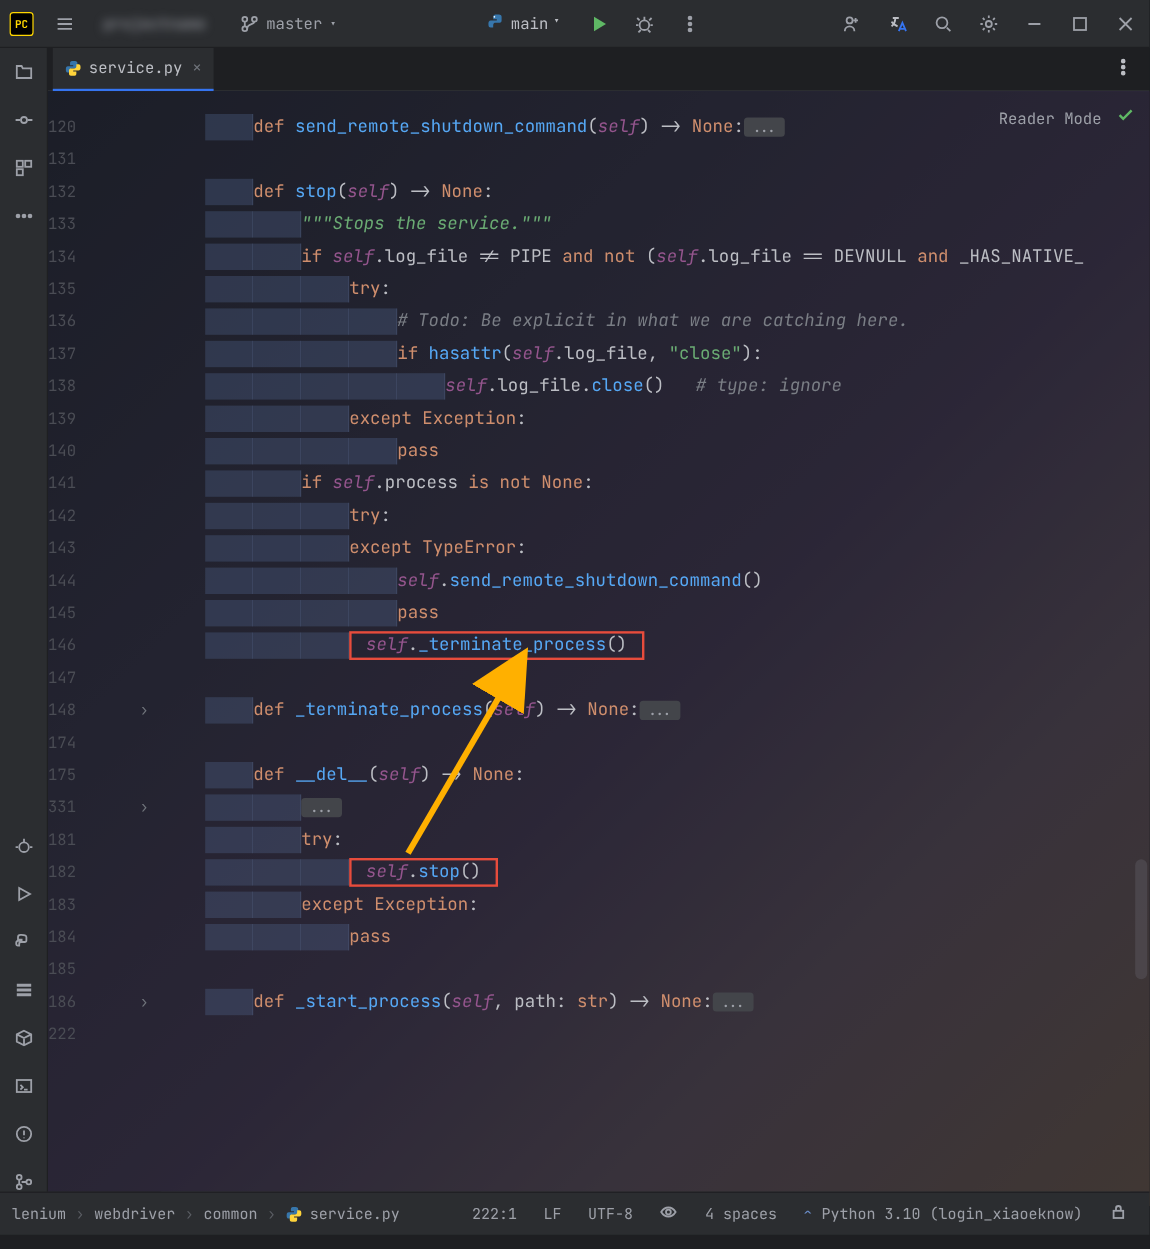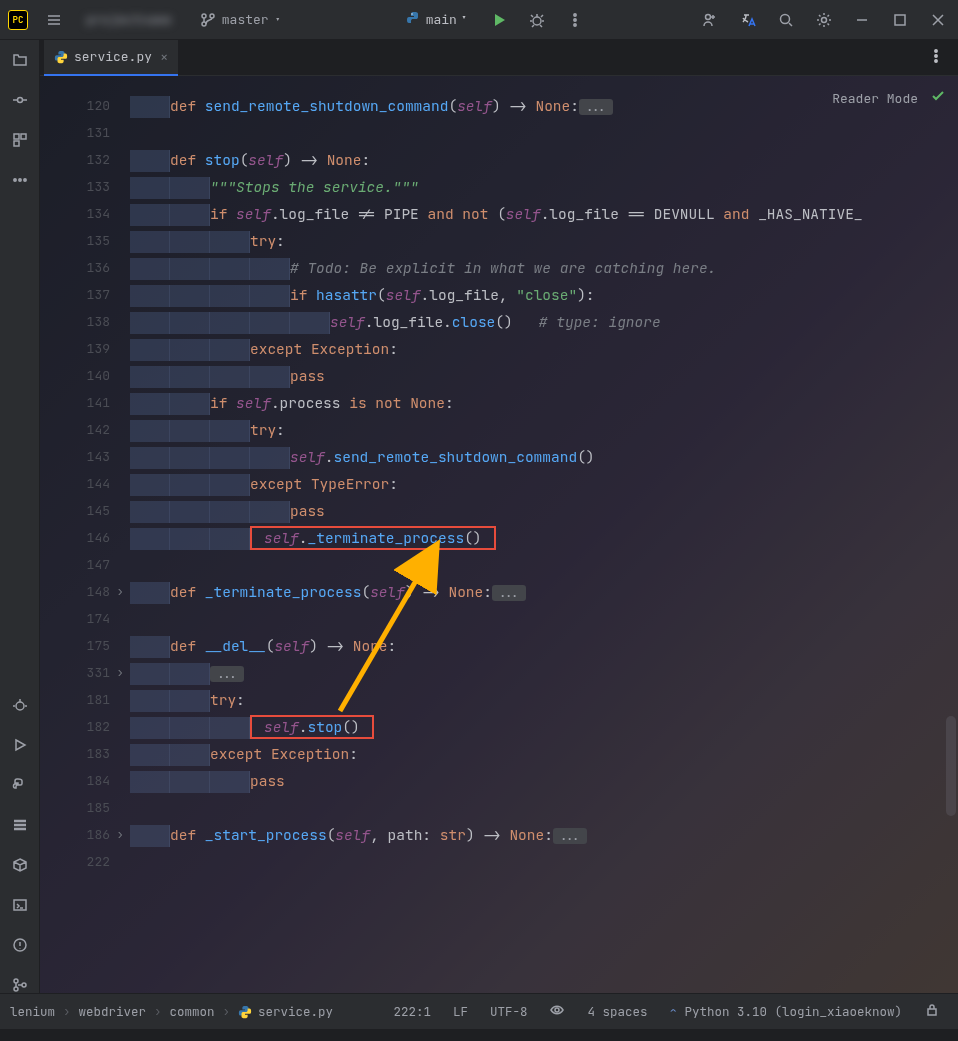--- a/index.html
+++ b/index.html
@@ -38,29 +38,29 @@
 .tab .close { color:#6f737a;font-size:14px;margin-left:2px; }
 .tabbar .sp { flex:1; }
 .editor {
   position:absolute; left:40px; top:76px; right:0; bottom:36px;
   background:linear-gradient(135deg,#1a1d2e 0%,#2a2840 30%,#3d3050 55%,#5a4a5a 75%,#6b5548 100%);
   overflow:hidden;
 }
 .editor::before { content:"";position:absolute;inset:0;background:rgba(30,31,34,0.55);pointer-events:none; }
 .gutter {
   position:absolute; left:0; top:0; width:90px; bottom:0;
-  text-align:right; padding-right:20px;
+  padding-right:20px;
 }
 .gutter .ln { height:27px;line-height:27px;color:#4a4c54;font-size:13px;position:relative; }
 .gutter .ln.fold::after { content:"›"; position:absolute; right:-14px; top:0; color:#6f737a; }
 .code {
   position:absolute; left:90px; right:12px; top:0; bottom:0;
   font-size:14.5px; line-height:27px;
 }
-.line { height:27px; white-space:pre; position:relative; }
+.line { height:27px; white-space:pre; position:relative;margin-left:41px; }
 .ind { background:rgba(80,100,140,0.35);display:inline-block;width:40px;height:22px;vertical-align:middle;margin-right:0;border-right:1px solid rgba(100,120,160,0.2); }
 .kw { color:#cf8e6d; }
 .fn { color:#56a8f5; }
 .self { color:#94558d; font-style:italic; }
 .str { color:#6aab73; }
 .cm { color:#7a7e85; font-style:italic; }
 .op { color:#bcbec4; }
 .ty { color:#cf8e6d; }
 .fold-dots { background:#43454a;color:#9da0a8;padding:0 6px;border-radius:3px;font-size:12px; }
 .hl { border:2px solid #e74c3c; padding:0 12px; display:inline-block; line-height:20px; height:24px; }
@@ -308,22 +308,22 @@
     <div class="line"><span class="ind"></span><span class="ind"></span><span class="str" style="font-style:italic">"""Stops the service."""</span></div>
     <div class="line"><span class="ind"></span><span class="ind"></span><span class="kw">if </span><span class="self">self</span><span class="op">.log_file != PIPE </span><span class="kw">and not </span><span class="op">(</span><span class="self">self</span><span class="op">.log_file == DEVNULL </span><span class="kw">and </span><span class="op">_HAS_NATIVE_</span></div>
     <div class="line"><span class="ind"></span><span class="ind"></span><span class="ind"></span><span class="kw">try</span><span class="op">:</span></div>
     <div class="line"><span class="ind"></span><span class="ind"></span><span class="ind"></span><span class="ind"></span><span class="cm"># Todo: Be explicit in what we are catching here.</span></div>
     <div class="line"><span class="ind"></span><span class="ind"></span><span class="ind"></span><span class="ind"></span><span class="kw">if </span><span class="fn">hasattr</span><span class="op">(</span><span class="self">self</span><span class="op">.log_file, </span><span class="str">"close"</span><span class="op">):</span></div>
     <div class="line"><span class="ind"></span><span class="ind"></span><span class="ind"></span><span class="ind"></span><span class="ind"></span><span class="self">self</span><span class="op">.log_file.</span><span class="fn">close</span><span class="op">()</span><span>   </span><span class="cm"># type: ignore</span></div>
     <div class="line"><span class="ind"></span><span class="ind"></span><span class="ind"></span><span class="kw">except </span><span class="ty">Exception</span><span class="op">:</span></div>
     <div class="line"><span class="ind"></span><span class="ind"></span><span class="ind"></span><span class="ind"></span><span class="kw">pass</span></div>
     <div class="line"><span class="ind"></span><span class="ind"></span><span class="kw">if </span><span class="self">self</span><span class="op">.process </span><span class="kw">is not </span><span class="kw">None</span><span class="op">:</span></div>
     <div class="line"><span class="ind"></span><span class="ind"></span><span class="ind"></span><span class="kw">try</span><span class="op">:</span></div>
+    <div class="line"><span class="ind"></span><span class="ind"></span><span class="ind"></span><span class="kw">except </span><span class="ty">TypeError</span><span class="op">:</span></div>
     <div class="line"><span class="ind"></span><span class="ind"></span><span class="ind"></span><span class="ind"></span><span class="self">self</span><span class="op">.</span><span class="fn">send_remote_shutdown_command</span><span class="op">()</span></div>
-    <div class="line"><span class="ind"></span><span class="ind"></span><span class="ind"></span><span class="kw">except </span><span class="ty">TypeError</span><span class="op">:</span></div>
     <div class="line"><span class="ind"></span><span class="ind"></span><span class="ind"></span><span class="ind"></span><span class="kw">pass</span></div>
     <div class="line"><span class="ind"></span><span class="ind"></span><span class="ind"></span><span class="hl"><span class="self">self</span><span class="op">.</span><span class="fn">_terminate_process</span><span class="op">()</span></span></div>
     <div class="line"></div>
     <div class="line"><span class="ind"></span><span class="kw">def </span><span class="fn">_terminate_process</span><span class="op">(</span><span class="self">self</span><span class="op">) -&gt; </span><span class="kw">None</span><span class="op">:</span><span class="fold-dots">...</span></div>
     <div class="line"></div>
     <div class="line"><span class="ind"></span><span class="kw">def </span><span class="fn">__del__</span><span class="op">(</span><span class="self">self</span><span class="op">) -&gt; </span><span class="kw">None</span><span class="op">:</span></div>
     <div class="line"><span class="ind"></span><span class="ind"></span><span class="fold-dots">...</span></div>
     <div class="line"><span class="ind"></span><span class="ind"></span><span class="kw">try</span><span class="op">:</span></div>
     <div class="line"><span class="ind"></span><span class="ind"></span><span class="ind"></span><span class="hl"><span class="self">self</span><span class="op">.</span><span class="fn">stop</span><span class="op">()</span></span></div>
     <div class="line"><span class="ind"></span><span class="ind"></span><span class="kw">except </span><span class="ty">Exception</span><span class="op">:</span></div>

